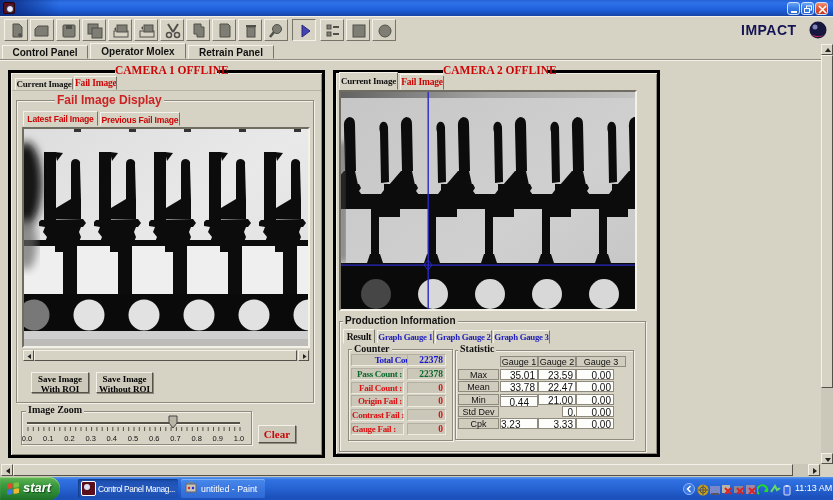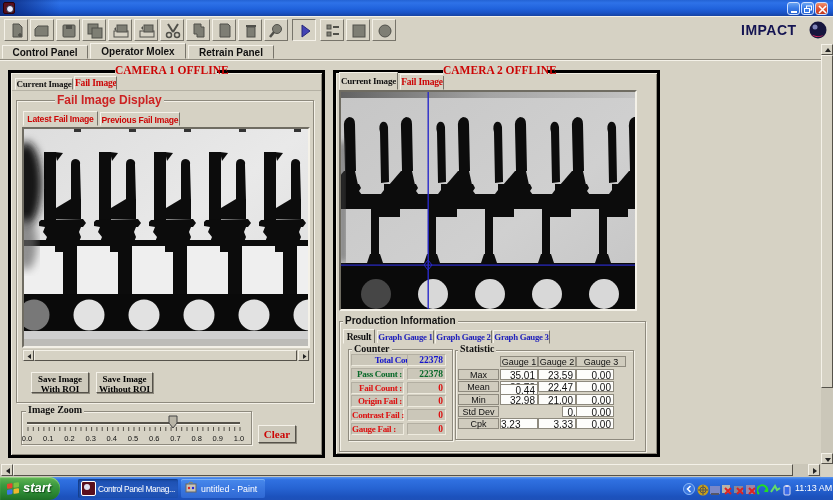--- a/index.html
+++ b/index.html
@@ -498,21 +498,21 @@
     <div class="abs datacell" style="left:576px;top:369px;width:38px;height:11px;line-height:11px;padding-right:2px;">0.00</div>
     <div class="abs statcell" style="left:458px;top:381.3px;width:41px;height:11px;line-height:11px;">Mean</div>
     <div class="abs datacell" style="left:500px;top:381.3px;width:38px;height:11px;line-height:11px;padding-right:2px;">33.78</div>
     <div class="abs datacell" style="left:538px;top:381.3px;width:38px;height:11px;line-height:11px;padding-right:2px;">22.47</div>
     <div class="abs datacell" style="left:576px;top:381.3px;width:38px;height:11px;line-height:11px;padding-right:2px;">0.00</div>
     <div class="abs statcell" style="left:458px;top:393.6px;width:41px;height:11px;line-height:11px;">Min</div>
     <div class="abs datacell" style="left:500px;top:393.6px;width:38px;height:11px;line-height:11px;padding-right:2px;">32.98</div>
     <div class="abs datacell" style="left:538px;top:393.6px;width:38px;height:11px;line-height:11px;padding-right:2px;">21.00</div>
     <div class="abs datacell" style="left:576px;top:393.6px;width:38px;height:11px;line-height:11px;padding-right:2px;">0.00</div>
     <div class="abs statcell" style="left:458px;top:405.9px;width:41px;height:11px;line-height:11px;">Std Dev</div>
-    <div class="abs datacell" style="left:500px;top:384px;width:38px;height:11px;line-height:11px;padding-right:2px;text-align:right;">0.44</div>
+    <div class="abs datacell" style="left:500px;top:396px;width:38px;height:11px;line-height:11px;padding-right:8px;text-align:right;">0.44</div>
     <div class="abs datacell" style="left:562px;top:405.9px;width:38px;height:11px;line-height:11px;padding-right:12px;">0.55</div>
     <div class="abs datacell" style="left:576px;top:405.9px;width:38px;height:11px;line-height:11px;padding-right:2px;">0.00</div>
     <div class="abs statcell" style="left:458px;top:418.2px;width:41px;height:11px;line-height:11px;">Cpk</div>
     <div class="abs datacell" style="left:500px;top:418.2px;width:38px;height:11px;line-height:11px;padding-right:20px;">3.23</div>
     <div class="abs datacell" style="left:538px;top:418.2px;width:38px;height:11px;line-height:11px;padding-right:2px;">3.33</div>
     <div class="abs datacell" style="left:576px;top:418.2px;width:38px;height:11px;line-height:11px;padding-right:2px;">0.00</div>
   </div>
 
 <div class="abs" id="taskbar">
     <div class="abs" style="left:0;top:0;width:60px;height:23px;border-radius:0 11px 11px 0;background:linear-gradient(180deg,#62b554 0%,#3c9a40 35%,#2b8733 70%,#1e6f26 100%);box-shadow:inset 0 1px 1px #9ad887;text-decoration:underline;">

